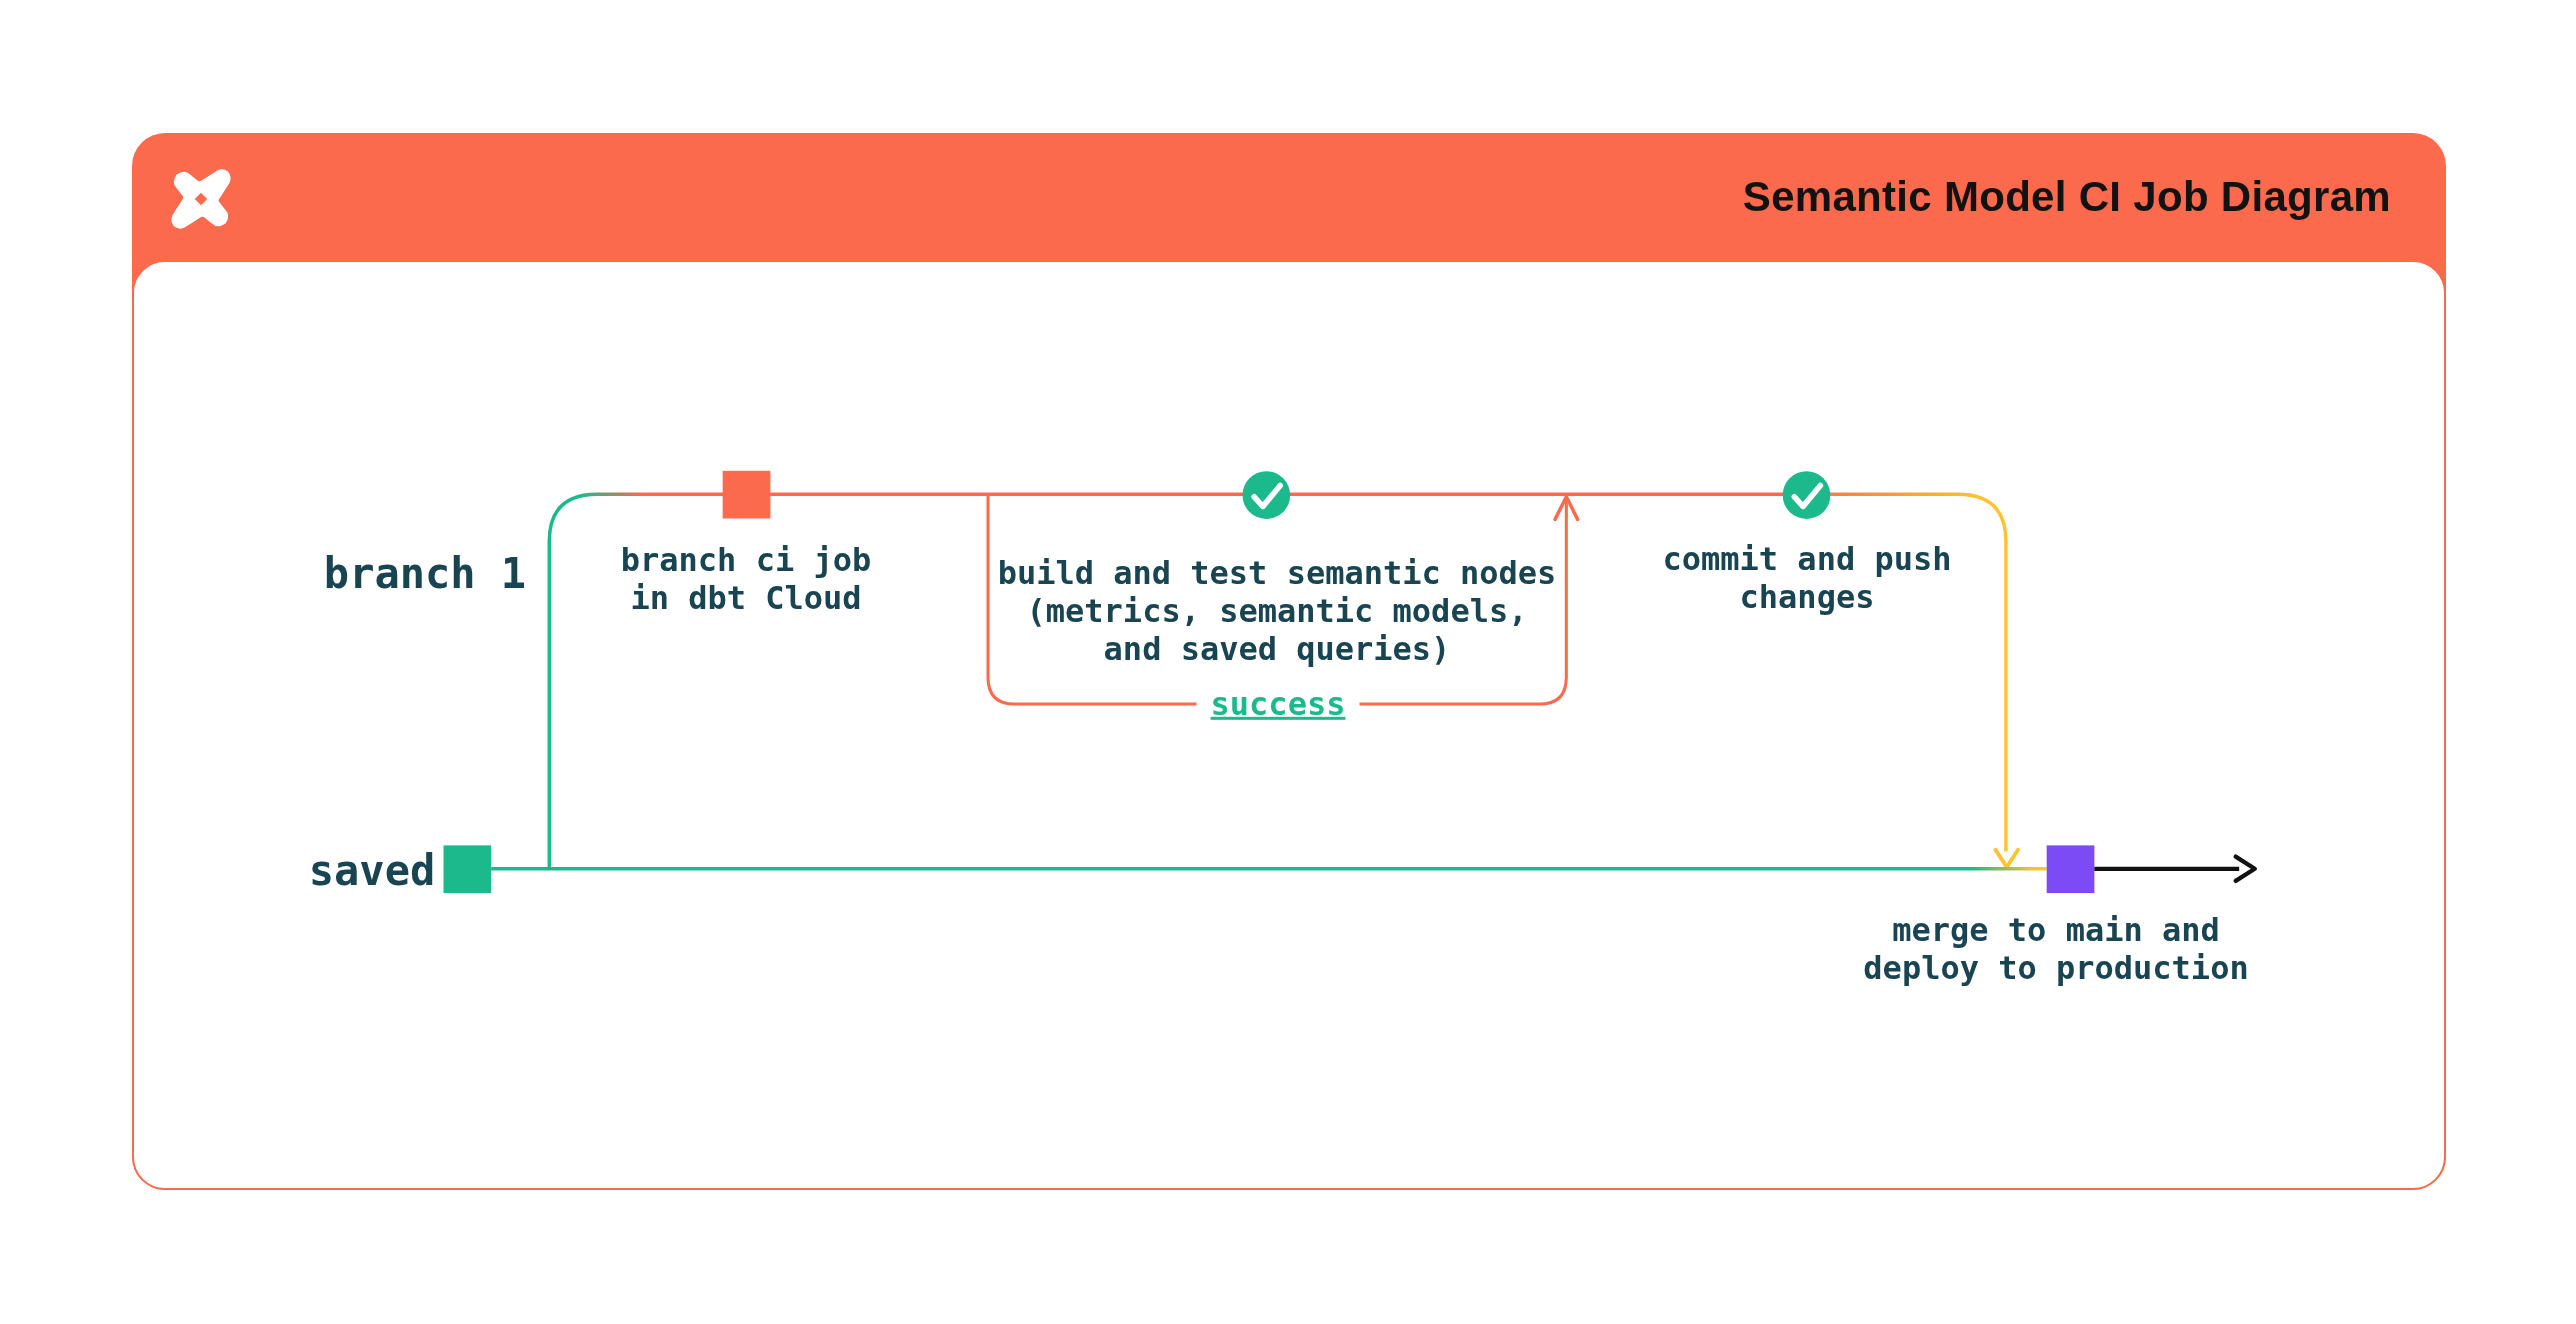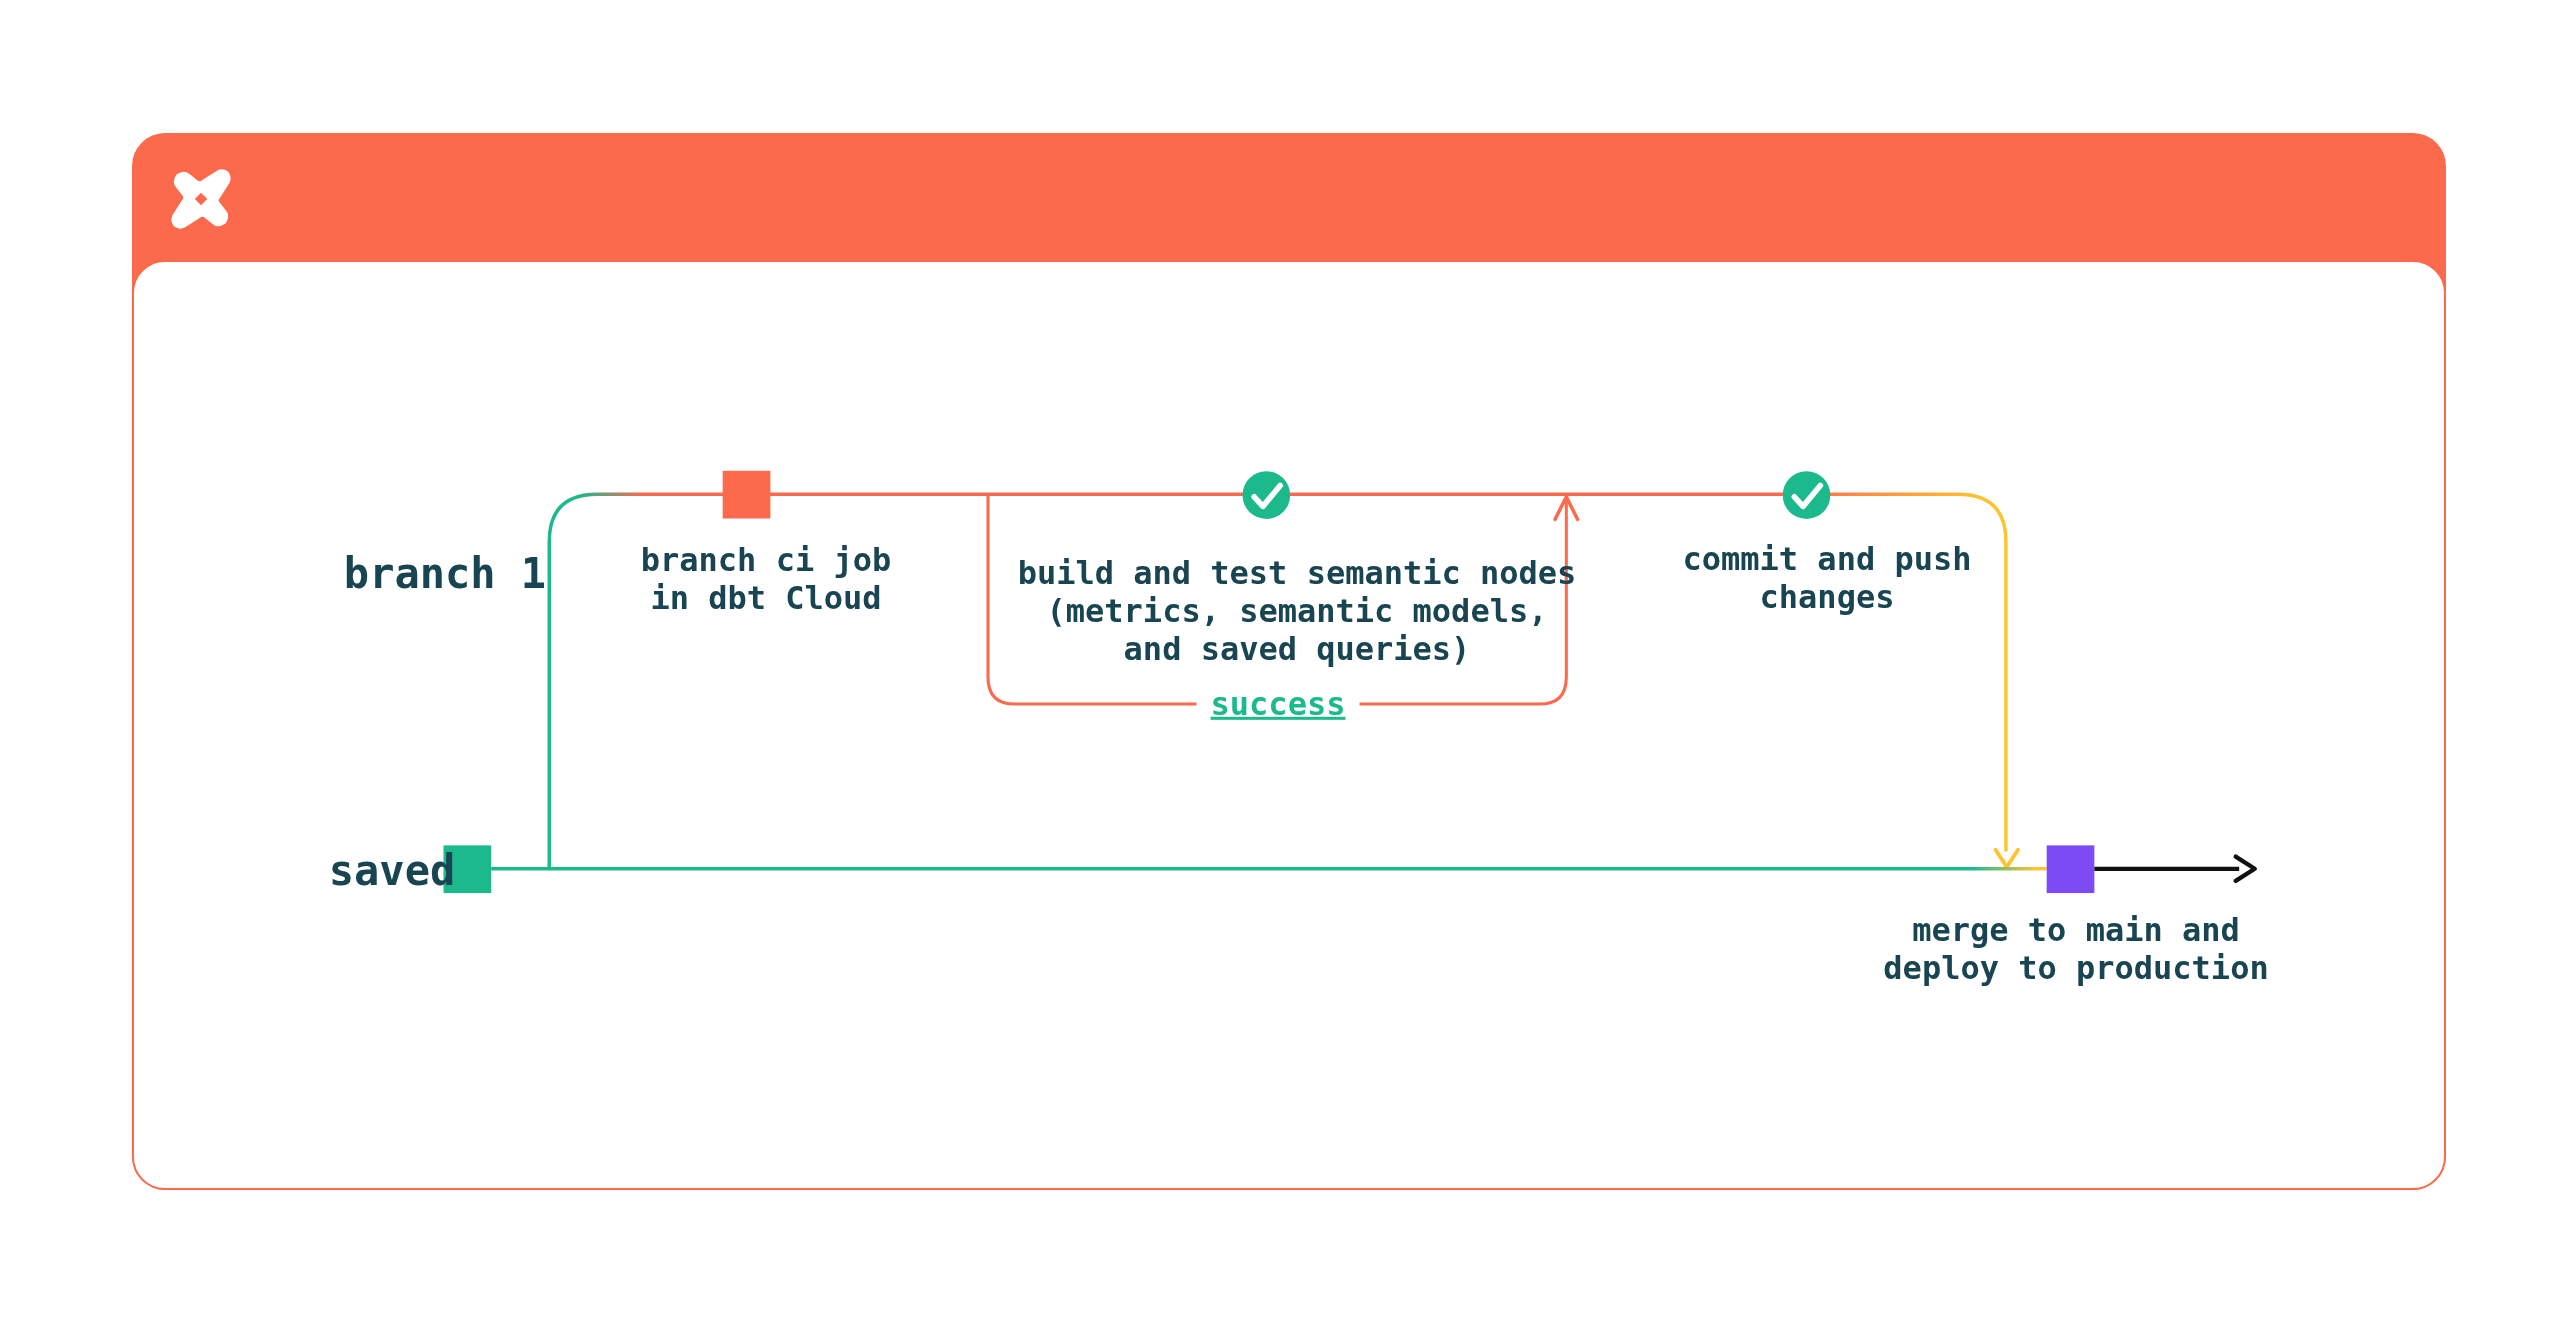--- a/index.html
+++ b/index.html
@@ -41,21 +41,20 @@
   .graph {
     position: absolute; left: 0; top: 0;
     width: 2576px; height: 1324px;
     pointer-events: none;
   }
   .label {
     position: absolute; transform: translate(-50%, -50%);
     color: var(--navy, #194452);
     font-weight: bold; text-align: center;
     white-space: pre-line;
-    margin-left: 20px;
   }
   .lane-label { font-size: 42px; line-height: 45px; }
   .node-label { font-size: 32px; line-height: 38px; }
   .success-label {
     position: absolute; transform: translate(-50%, -50%);
     font-weight: bold; font-size: 32px; line-height: 35px;
     color: var(--green, #1CB98D);
     background: var(--card_bg, #fff);
     padding: 1.7px 14px;
     text-decoration: underline;
@@ -64,20 +63,21 @@
 </head>
 <body>
 
 <div class="canvas">
 
   <div class="card">
     <svg class="logo" viewBox="0 0 100 100">
       <path d="M90 10 Q96 18 92 26 L78 48 Q74 52 78 56 L86 66 Q94 74 86 86 Q74 94 66 86 L56 78 Q52 74 48 78 L26 92 Q18 96 10 90 Q4 82 8 74 L22 52 Q26 48 22 44 L14 34 Q6 26 14 14 Q26 6 34 14 L44 22 Q48 26 52 22 L74 8 Q82 4 90 10 Z" fill="#FFFFFF"></path>
       <rect x="43.5" y="43.5" width="13" height="13" transform="rotate(45 50 50)" fill="#FC6A4D"></rect>
     </svg>
+    <div class="card-title">Semantic Model CI Job Diagram</div>
     <div class="panel"></div>
   </div>
 
   <svg class="graph" viewBox="0 0 2970 1527">
     <defs>
       <linearGradient id="gradBranch" gradientUnits="userSpaceOnUse" x1="633" y1="0" x2="2313" y2="0">
         <stop offset="0" stop-color="#1CB98D"></stop>
         <stop offset="0.02" stop-color="#1CB98D"></stop>
         <stop offset="0.065" stop-color="#FC6A4D"></stop>
         <stop offset="0.85" stop-color="#FC6A4D"></stop>

